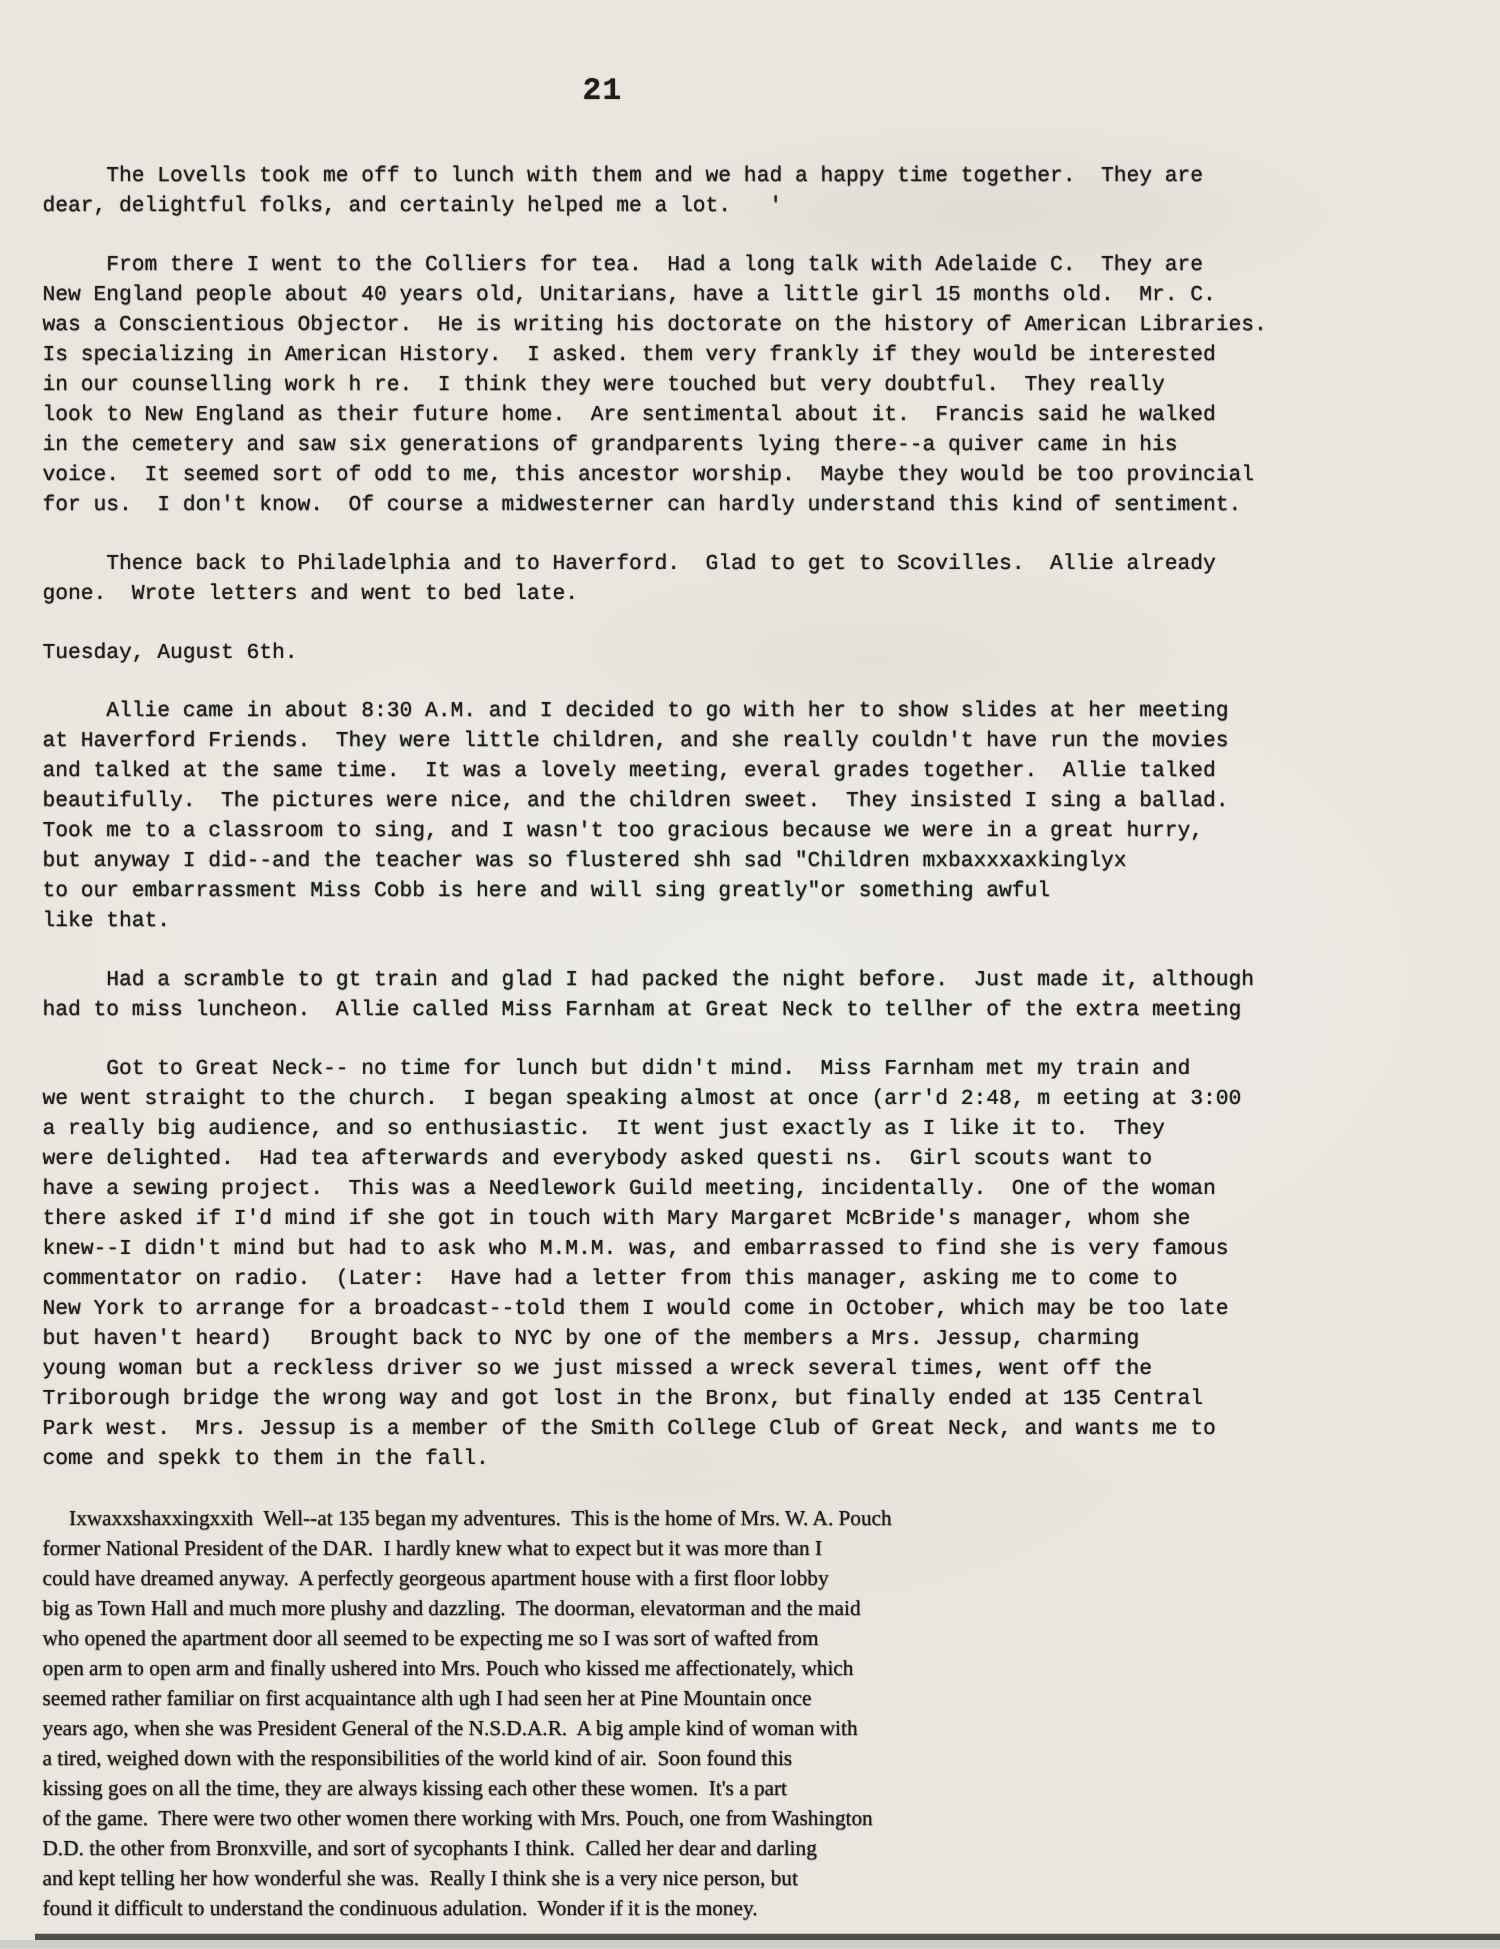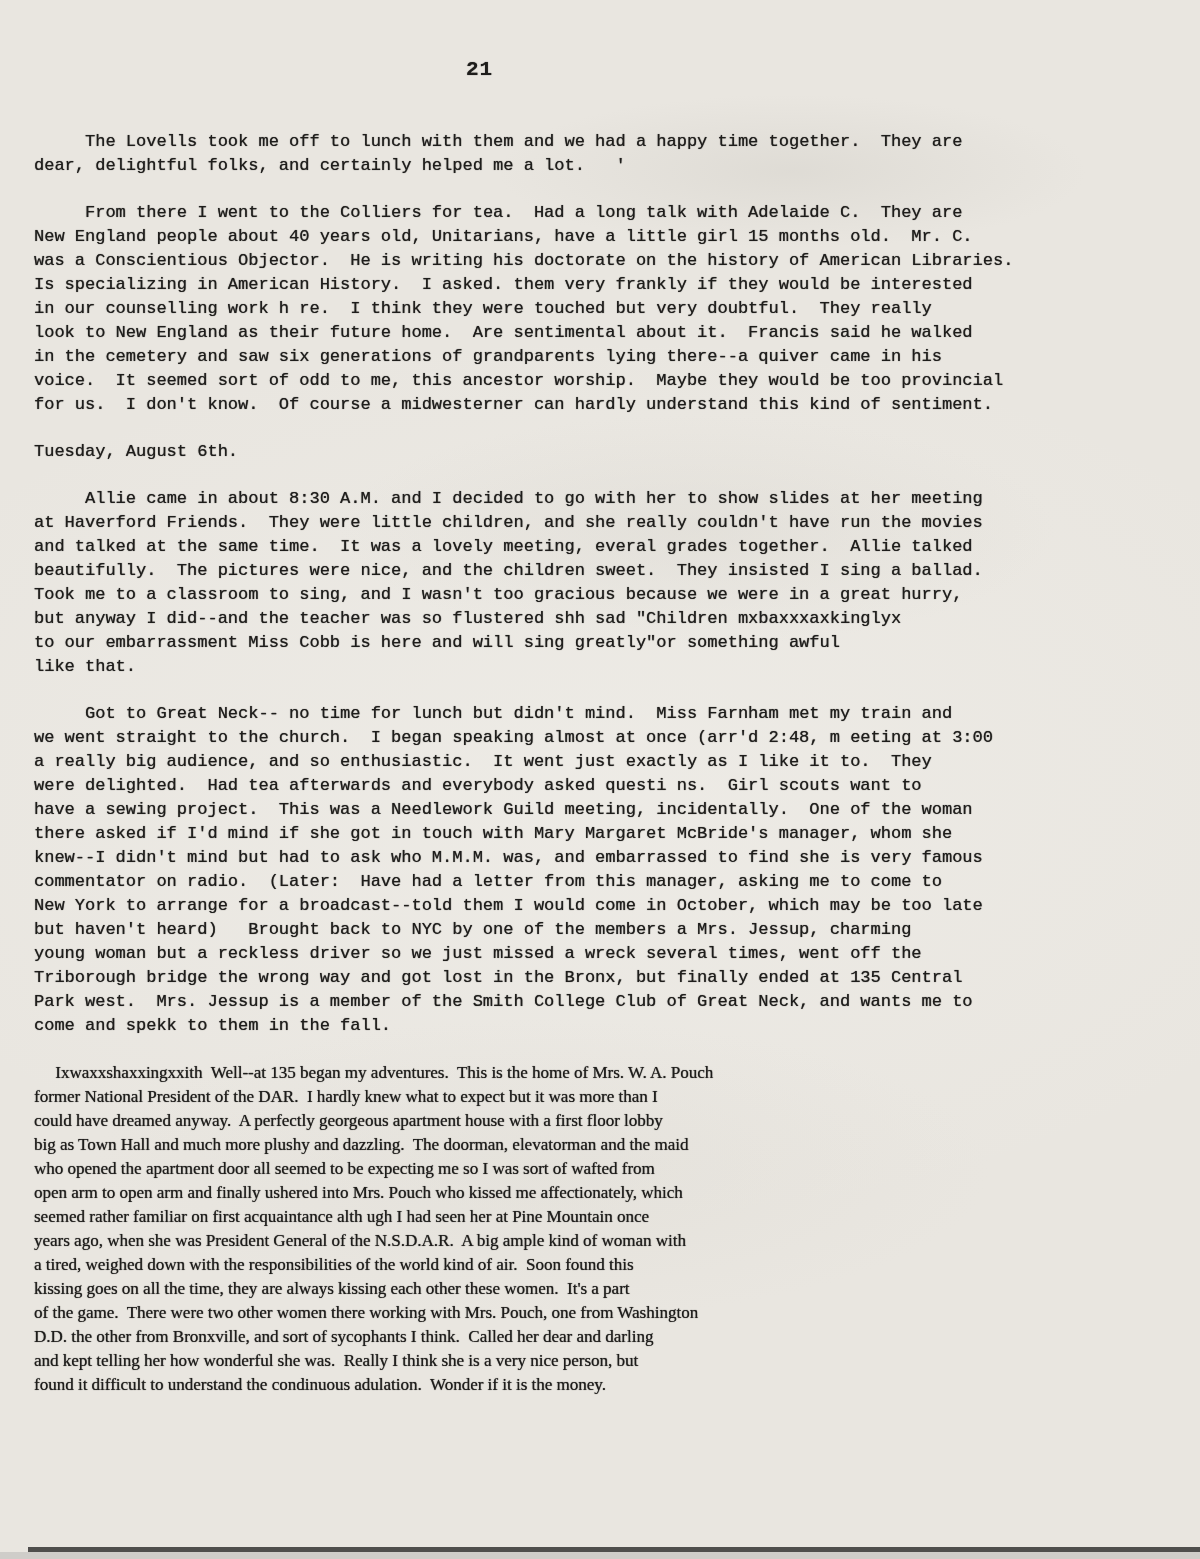--- a/index.html
+++ b/index.html
@@ -19,21 +19,21 @@
       radial-gradient(ellipse 600px 200px at 45% 75%, rgba(222,219,212,0.40), transparent 75%),
       radial-gradient(ellipse 900px 500px at 50% 50%, rgba(240,238,233,0.6), transparent 90%),
       #e9e6e0;
     font-family: "Liberation Mono", "DejaVu Sans Mono", monospace;
     color: #1e1d1b;
   }
   .page-number {
     position: absolute;
     top: 58px;
     left: 466px;
-    font-size: 21px;
+    font-size: 25px;
     font-weight: bold;
     letter-spacing: 1px;
     text-shadow: 0 0 1px rgba(25,24,22,0.75);
   }
   .content {
     position: absolute;
     top: 130px;
     left: 34px;
     right: 8px;
     font-size: 17px;
@@ -87,29 +87,33 @@
 dear, delightful folks, and certainly helped me a lot.   '</div>
     <div class="para">     From there I went to the Colliers for tea.  Had a long talk with Adelaide C.  They are
 New England people about 40 years old, Unitarians, have a little girl 15 months old.  Mr. C.
 was a Conscientious Objector.  He is writing his doctorate on the history of American Libraries.
 Is specializing in American History.  I asked. them very frankly if they would be interested
 in our counselling work h re.  I think they were touched but very doubtful.  They really
 look to New England as their future home.  Are sentimental about it.  Francis said he walked
 in the cemetery and saw six generations of grandparents lying there--a quiver came in his
 voice.  It seemed sort of odd to me, this ancestor worship.  Maybe they would be too provincial
 for us.  I don't know.  Of course a midwesterner can hardly understand this kind of sentiment.</div>
+    <div class="para">     Thence back to Philadelphia and to Haverford.  Glad to get to Scovilles.  Allie already
+gone.  Wrote letters and went to bed late.</div>
     <div class="para">Tuesday, August 6th.</div>
     <div class="para">     Allie came in about 8:30 A.M. and I decided to go with her to show slides at her meeting
 at Haverford Friends.  They were little children, and she really couldn't have run the movies
 and talked at the same time.  It was a lovely meeting, everal grades together.  Allie talked
 beautifully.  The pictures were nice, and the children sweet.  They insisted I sing a ballad.
 Took me to a classroom to sing, and I wasn't too gracious because we were in a great hurry,
 but anyway I did--and the teacher was so flustered shh sad "Children mxbaxxxaxkinglyx
 to our embarrassment Miss Cobb is here and will sing greatly"or something awful
 like that.</div>
+    <div class="para">     Had a scramble to gt train and glad I had packed the night before.  Just made it, although
+had to miss luncheon.  Allie called Miss Farnham at Great Neck to tellher of the extra meeting</div>
     <div class="para">     Got to Great Neck-- no time for lunch but didn't mind.  Miss Farnham met my train and
 we went straight to the church.  I began speaking almost at once (arr'd 2:48, m eeting at 3:00
 a really big audience, and so enthusiastic.  It went just exactly as I like it to.  They
 were delighted.  Had tea afterwards and everybody asked questi ns.  Girl scouts want to
 have a sewing project.  This was a Needlework Guild meeting, incidentally.  One of the woman
 there asked if I'd mind if she got in touch with Mary Margaret McBride's manager, whom she
 knew--I didn't mind but had to ask who M.M.M. was, and embarrassed to find she is very famous
 commentator on radio.  (Later:  Have had a letter from this manager, asking me to come to
 New York to arrange for a broadcast--told them I would come in October, which may be too late
 but haven't heard)   Brought back to NYC by one of the members a Mrs. Jessup, charming

